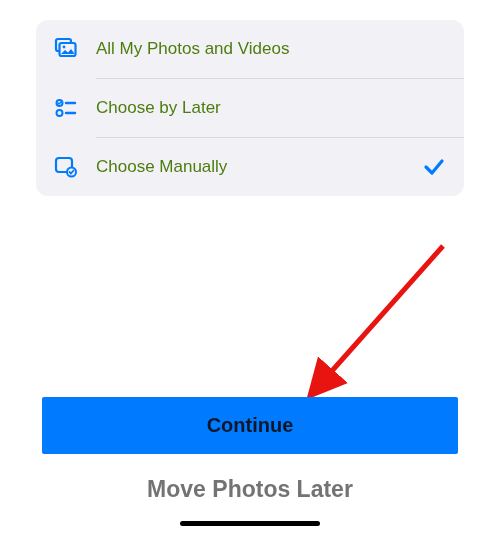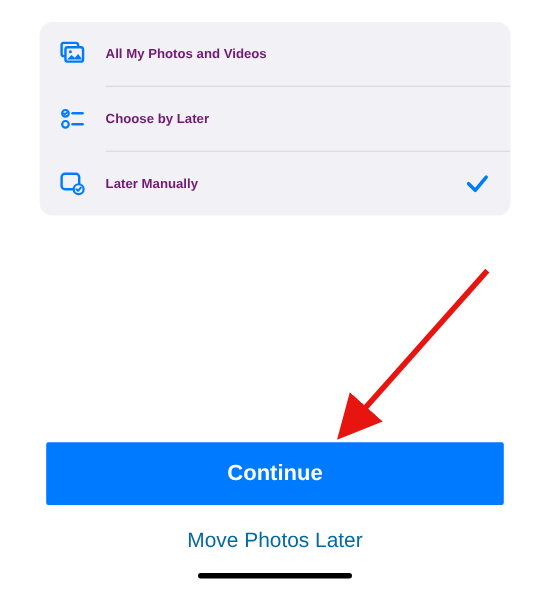--- a/index.html
+++ b/index.html
@@ -31,23 +31,23 @@
       width: 28px;
       height: 28px;
       display: flex;
       align-items: center;
       justify-content: center;
       flex-shrink: 0;
       color: #007aff;
     }
     .option-label {
       flex: 1;
-      font-size: 12px;
-      font-weight: 700;
-      color: #701a75;
+      font-size: 17px;
+      font-weight: 400;
+      color: #4d7c0f;
       margin-left: 16px;
     }
     .option-check {
       width: 28px;
       height: 28px;
       display: flex;
       align-items: center;
       justify-content: center;
       color: #007aff;
       flex-shrink: 0;
@@ -60,37 +60,37 @@
     .bottom-section {
       position: absolute;
       bottom: 0;
       left: 0;
       right: 0;
       padding: 0 42px 20px 42px;
     }
     .continue-btn {
       width: 100%;
       background: #007aff;
-      color: #ffffff;
+      color: #0f172a;
       border: none;
       border-radius: 2px;
       padding: 17px 0;
       font-size: 20px;
       font-weight: 700;
       cursor: pointer;
       font-family: inherit;
     }
     .later-btn {
       width: 100%;
       background: transparent;
-      color: #0369a1;
+      color: #737373;
       border: none;
       padding: 22px 0 18px 0;
-      font-size: 19px;
-      font-weight: 400;
+      font-size: 23px;
+      font-weight: 700;
       cursor: pointer;
       font-family: inherit;
     }
     .home-indicator {
       width: 140px;
       height: 5px;
       background: #000;
       border-radius: 3px;
       margin: 0 auto;
     }
@@ -136,21 +136,21 @@
   <div class="divider"></div>
 
   <div class="option-row">
     <span class="option-icon">
       <svg width="26" height="26" viewBox="0 0 26 26" fill="none">
         <rect x="3" y="4" width="16" height="14" rx="3" stroke="#007aff" stroke-width="2.2"></rect>
         <circle cx="18.5" cy="18" r="4.5" fill="#f2f2f6" stroke="#007aff" stroke-width="2"></circle>
         <path d="M16.5 18 L18 19.5 L20.5 16.5" stroke="#007aff" stroke-width="1.8" stroke-linecap="round" stroke-linejoin="round"></path>
       </svg>
     </span>
-    <span class="option-label">Later Manually</span>
+    <span class="option-label">Choose Manually</span>
     <span class="option-check">
       <svg width="24" height="24" viewBox="0 0 24 24" fill="none">
         <path d="M4 12 L10 18 L20 6" stroke="#007aff" stroke-width="3.2" stroke-linecap="round" stroke-linejoin="round"></path>
       </svg>
     </span>
   </div>
 
 </div>
 
 <div class="arrow-annotation">

